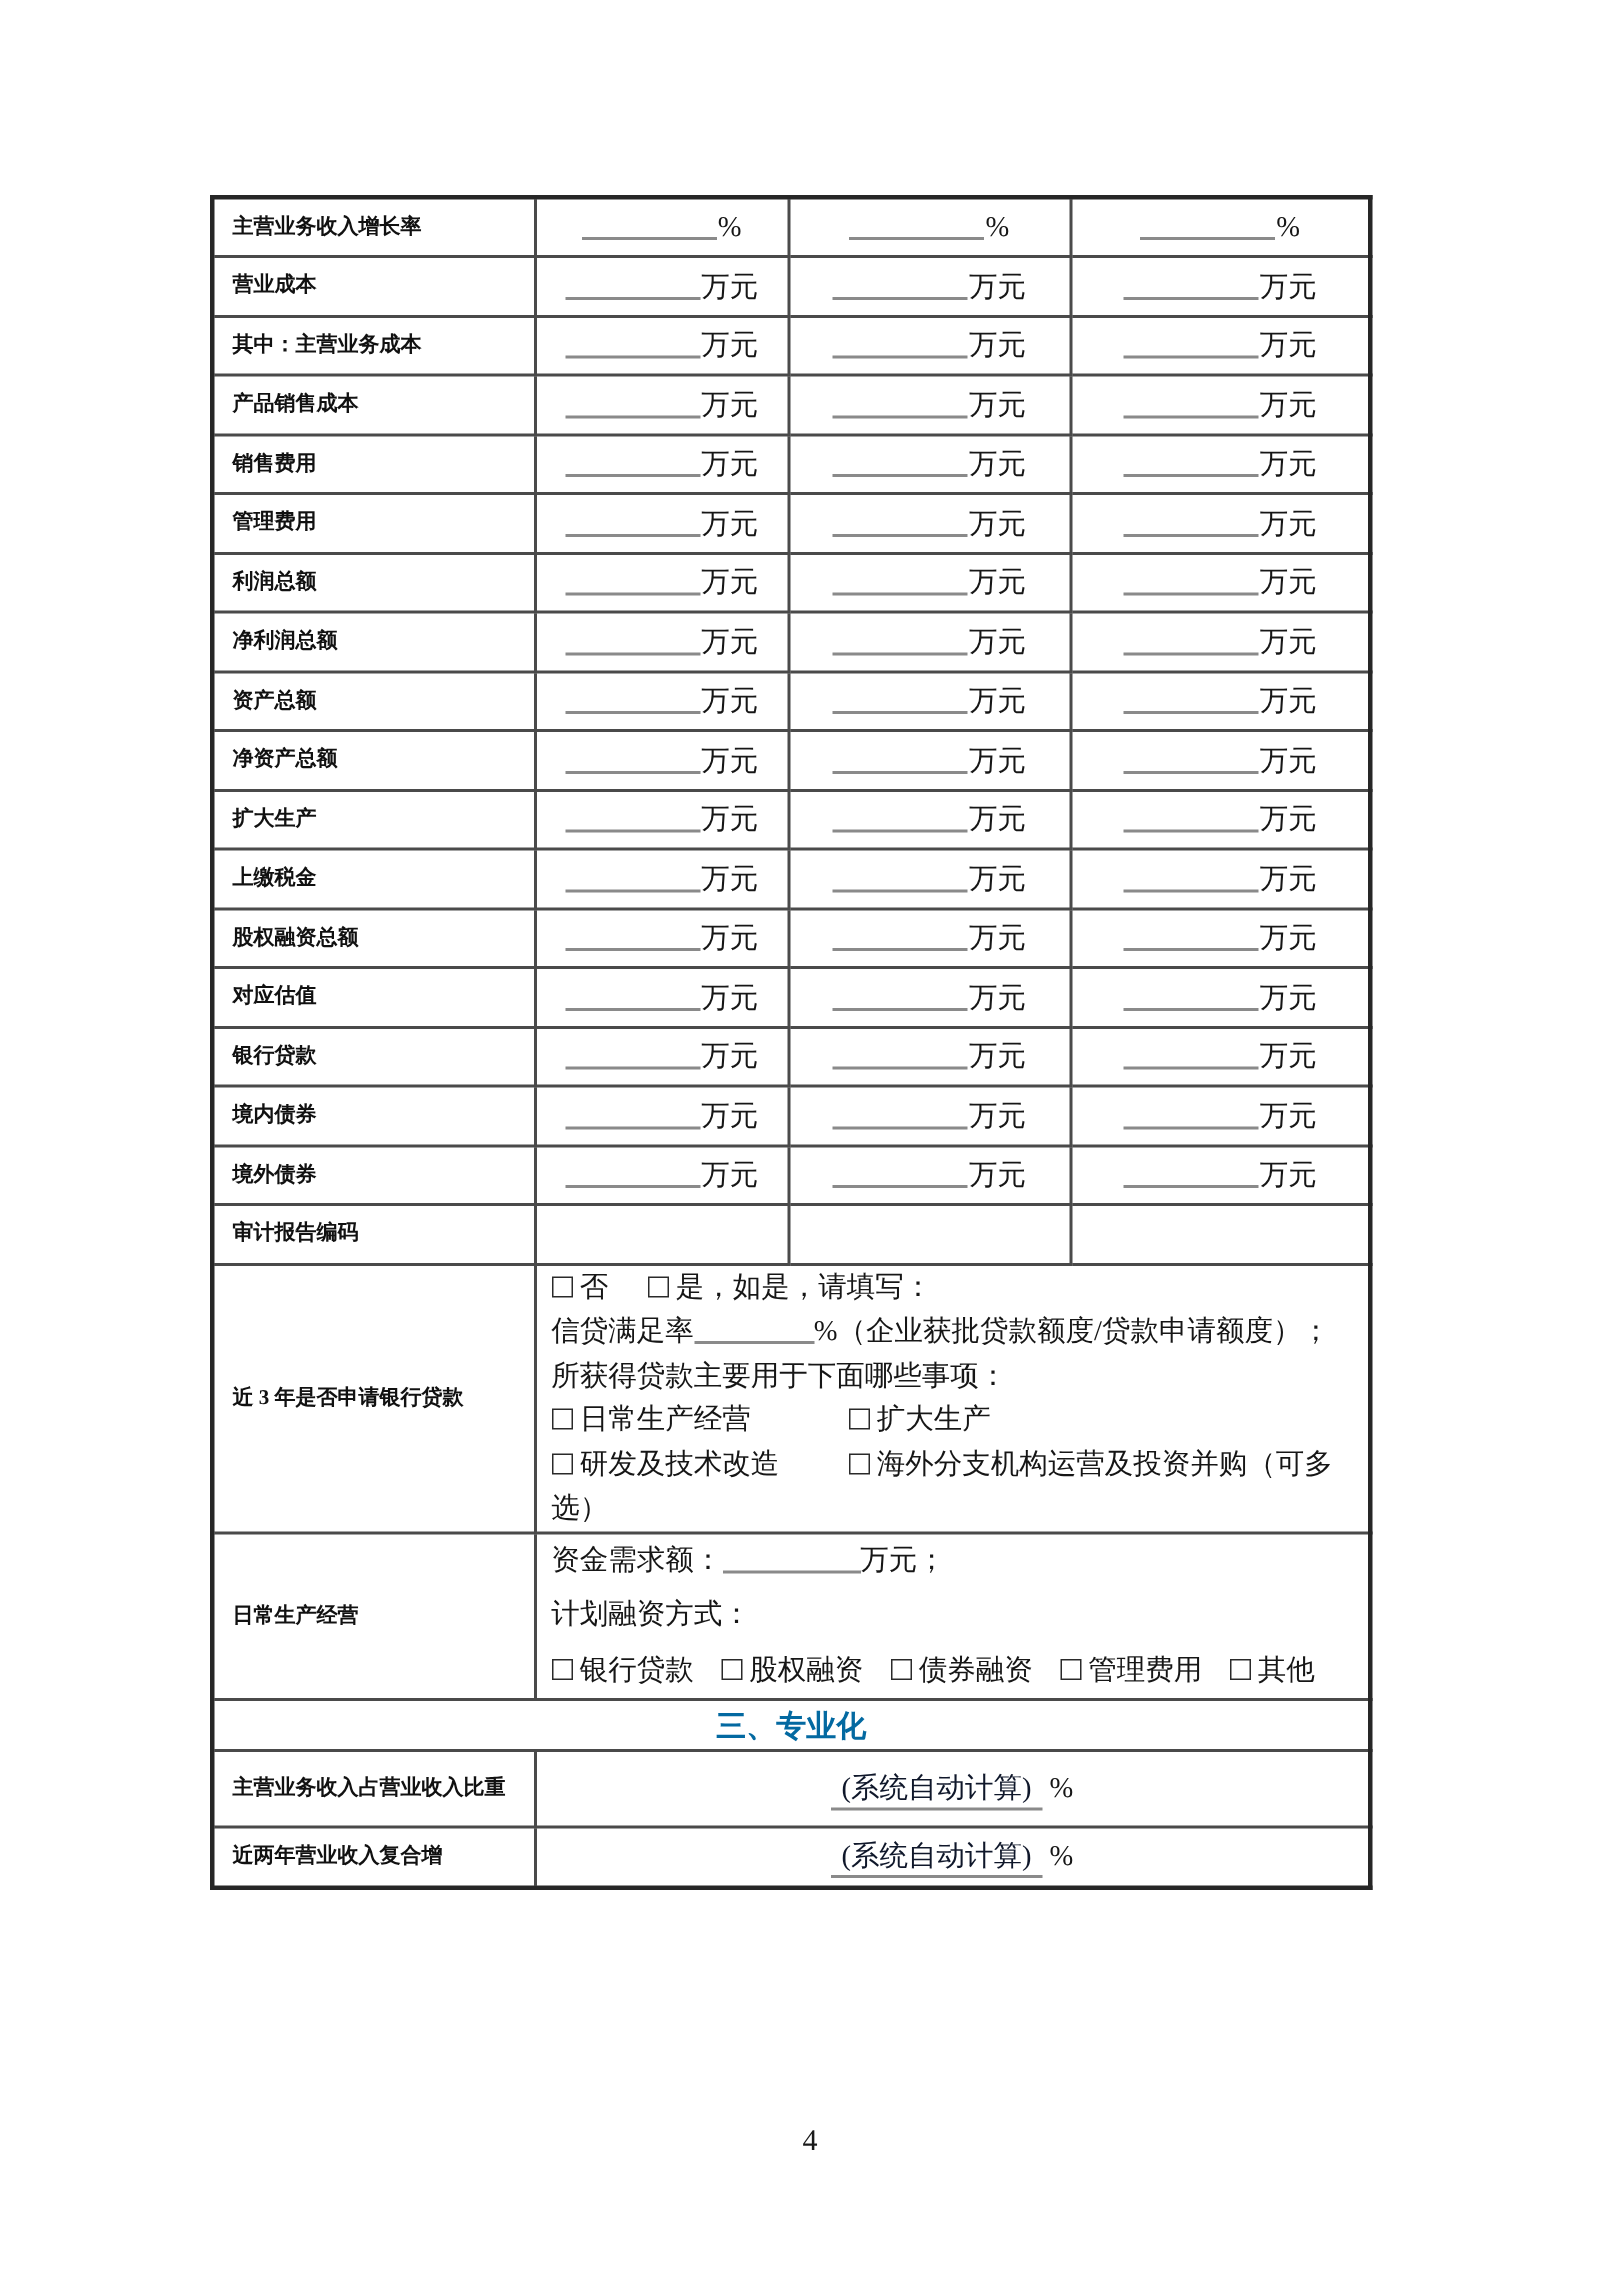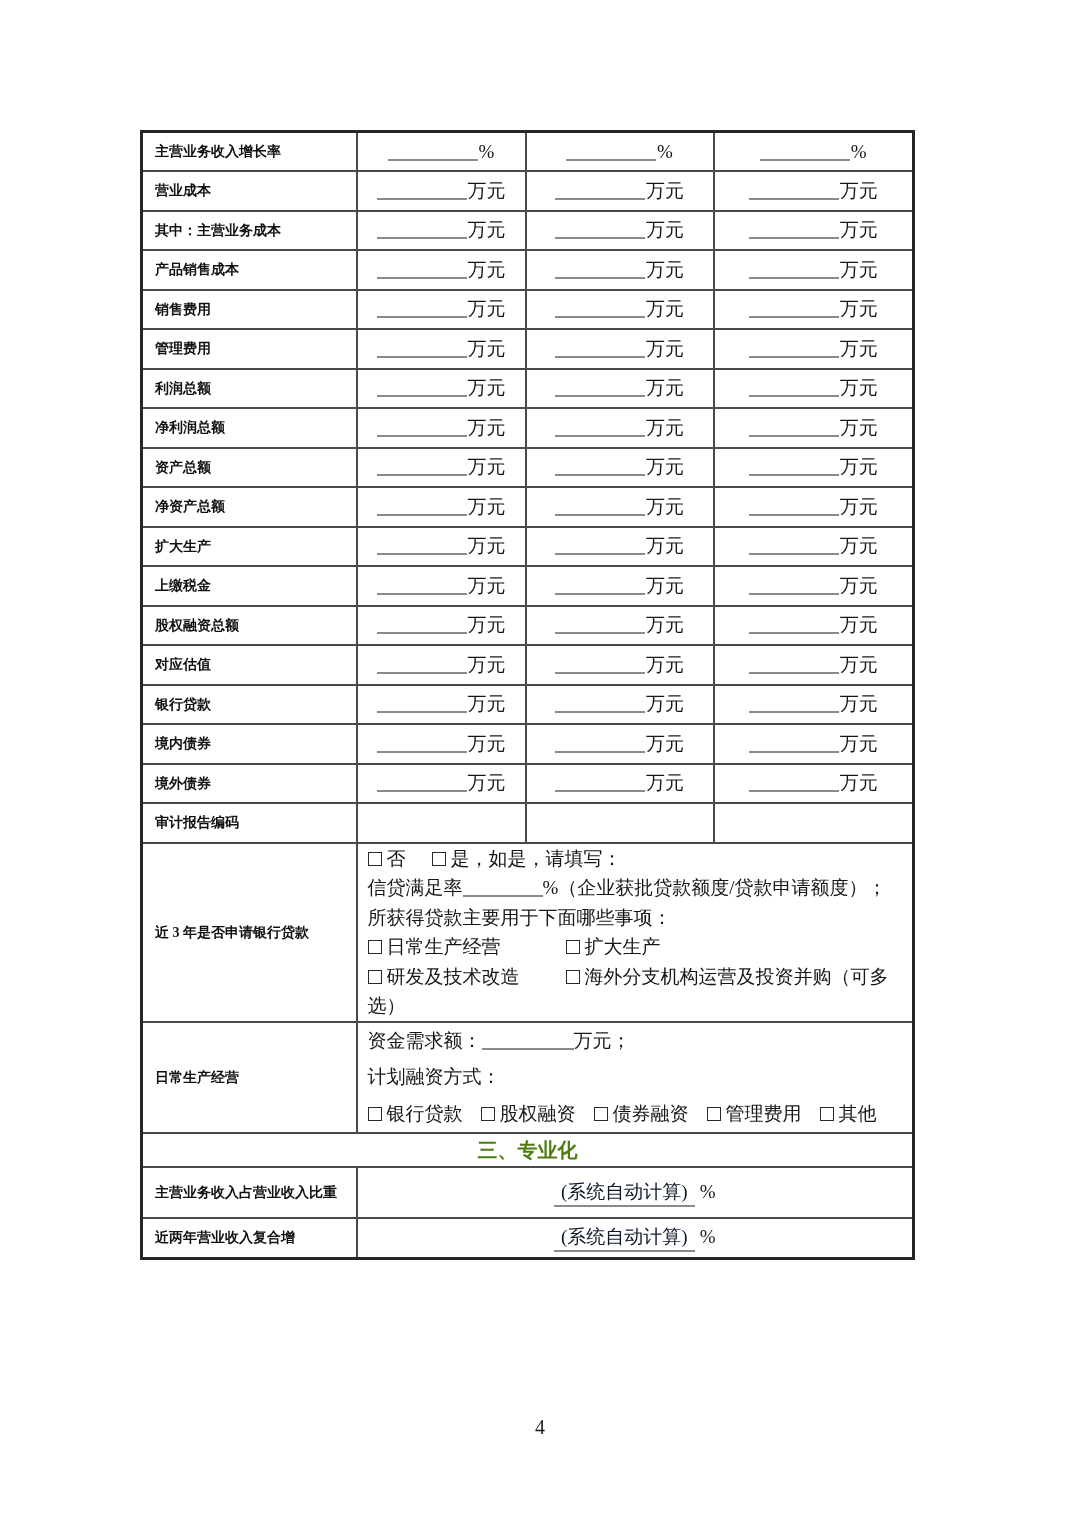--- a/index.html
+++ b/index.html
@@ -48,21 +48,21 @@
   tr.mrow{height:39.5px;}
   tr.r-bank{height:178px;}
   tr.r-fin{height:110px;}
   tr.r-hd{height:34px;}
   tr.r-s1{height:55px;}
   tr.r-s2{height:51px;}
   tr.r-s3{height:40px;}
   
   td.sect{
     text-align:center;font-family:"Liberation Sans", sans-serif;
-    font-weight:bold;font-size:20px;vertical-align:middle;color:#4d7c0f;
+    font-weight:bold;font-size:20px;vertical-align:middle;color:#0369a1;
   }
   .uval{
     display:inline-block;border-bottom:2px solid #8a8a8a;
     padding:0 7px;color:#0f172a;
   }
   .pct-suffix{margin-left:5px;}
   .page-num{
     position:absolute;left:0;top:1416px;width:1080px;
     text-align:center;font-size:20px;color:#1a1a1a;
   }

